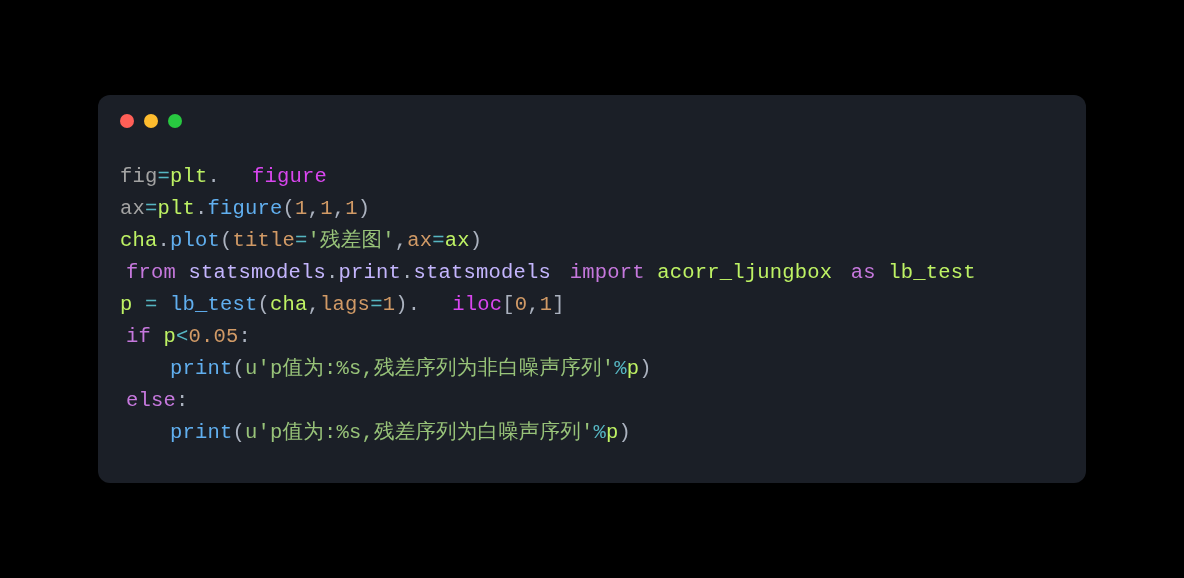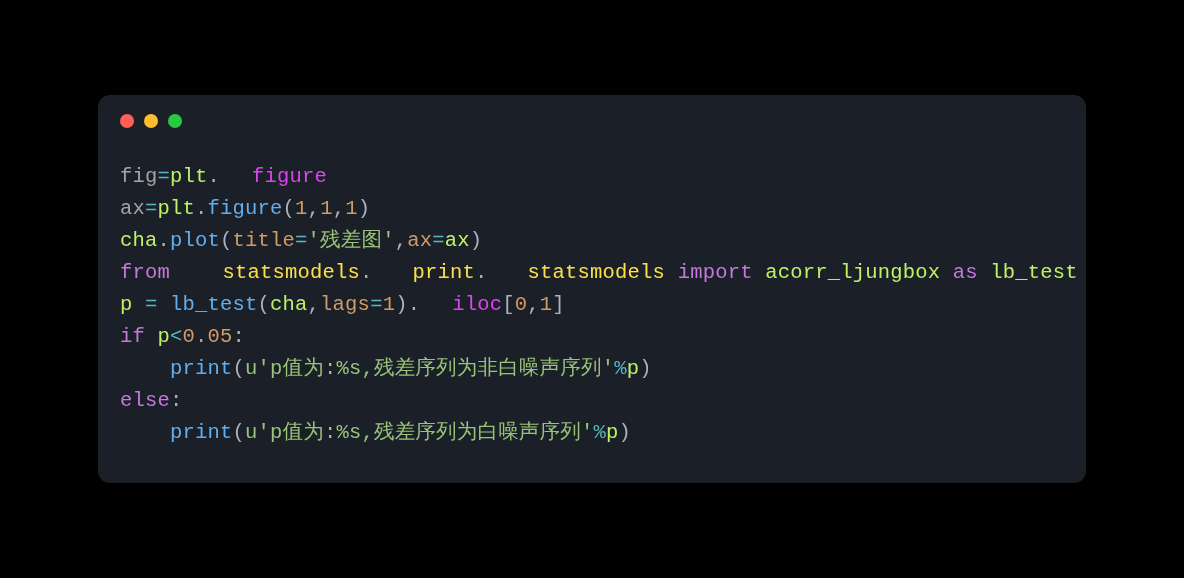--- a/index.html
+++ b/index.html
@@ -51,22 +51,22 @@
     letter-spacing: 0.2px;
   }
 
   .tk-var    { color: #a3a3a3; margin-top: 28px; }
   .tk-op     { color: #56b6c2; }
   .tk-id     { color: #bef264; font-family: Liberation Mono, monospace; }
   .tk-attr   { color: #d946ef; margin-left: 32px; }
   .tk-call   { color: #61afef; }
   .tk-punct  { color: #abb2bf; }
   .tk-num    { color: #d19a66; }
-  .tk-kw     { color: #c678dd; }
-  .tk-mod    { color: #fde047; margin-left: 40px; }
+  .tk-kw     { color: #c678dd; margin-left: 6px; }
+  .tk-mod    { color: #c4b5fd; }
   .tk-str    { color: #98c379; }
   .tk-param  { color: #d19a66; text-align: center; }
 </style>
 </head>
 <body>
 
 <div class="window">
   <div class="titlebar">
     <div class="dot red"></div>
     <div class="dot yellow"></div>

